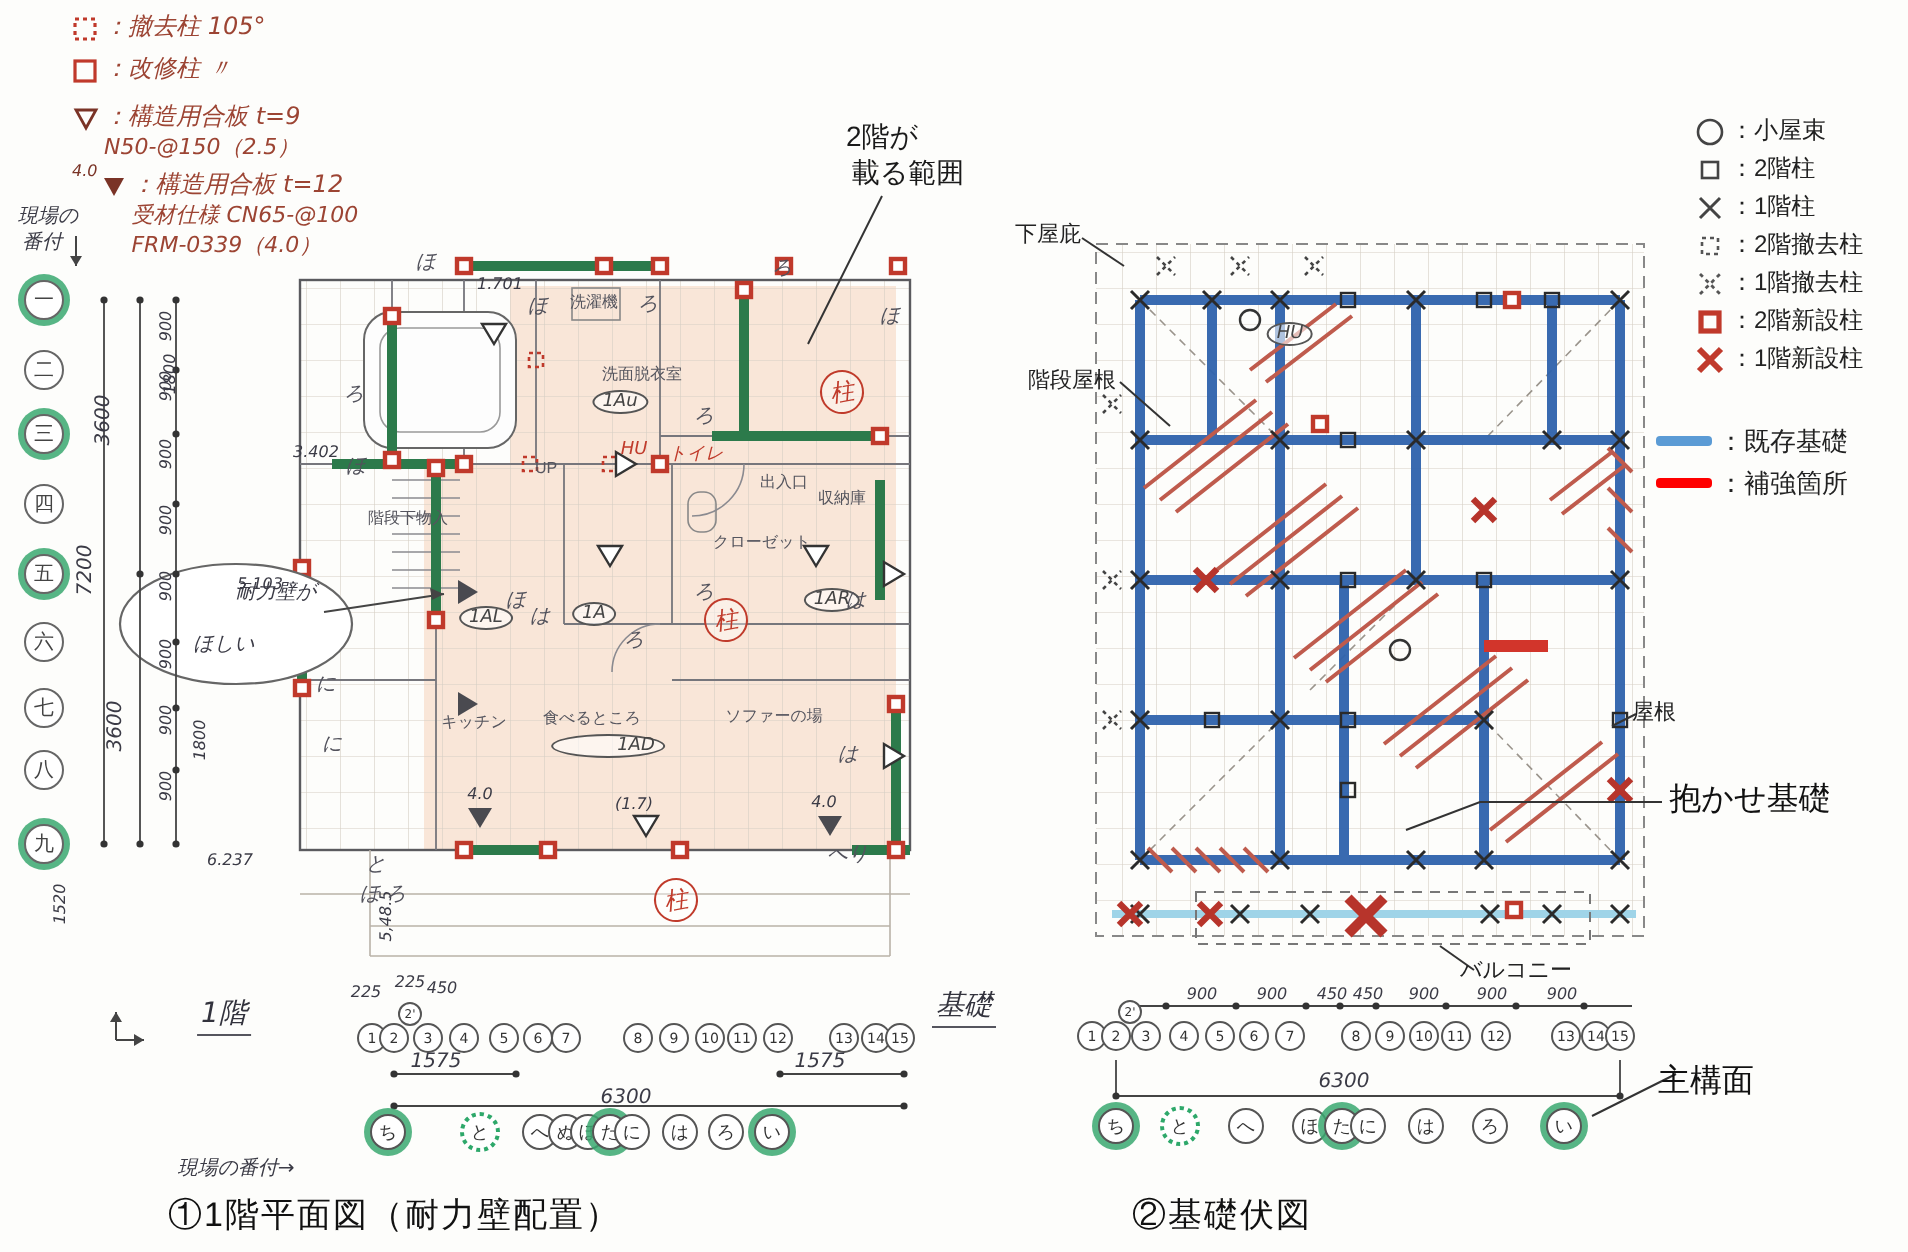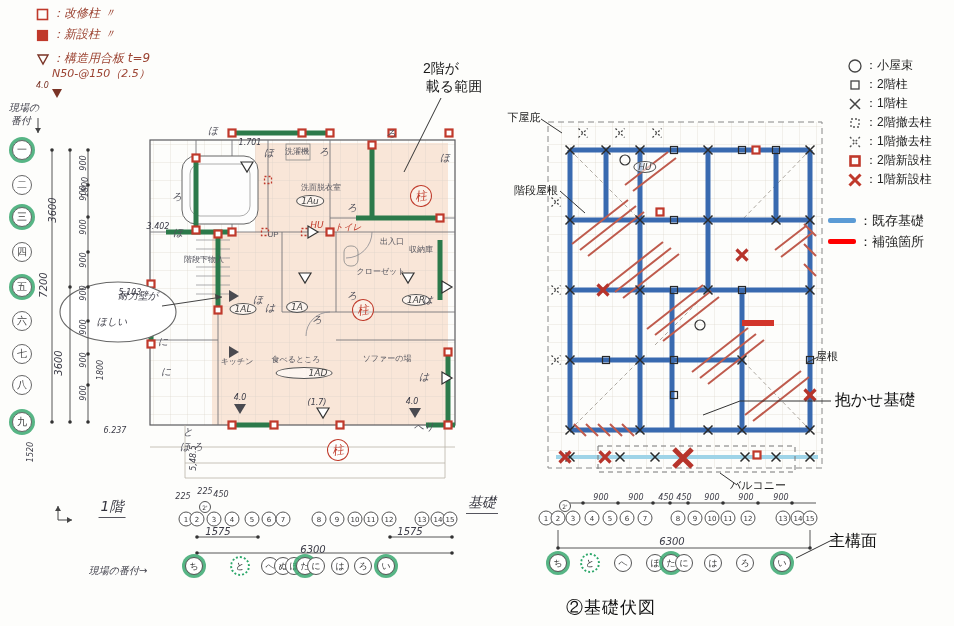--- a/index.html
+++ b/index.html
@@ -373,21 +373,21 @@
       <span class="mk hc hl" style="left: 194px; top: 566px;">ち</span>
       <span class="mk hc hld" style="left: 240px; top: 566px;">と</span>
       <span class="mk hc" style="left: 270px; top: 566px;">へ</span>
       <span class="mk hc" style="left: 283px; top: 566px;">ぬ</span>
       <span class="mk hc" style="left: 294px; top: 566px;">ほ</span>
       <span class="mk hc hl" style="left: 305px; top: 566px;">た</span>
       <span class="mk hc" style="left: 316px; top: 566px;">に</span>
       <span class="mk hc" style="left: 340px; top: 566px;">は</span>
       <span class="mk hc" style="left: 363px; top: 566px;">ろ</span>
       <span class="mk hc hl" style="left: 386px; top: 566px;">い</span>
-      <span class="mk hw" style="left: 118px; top: 571px; text-align: right;">現場の番付→</span>
+      <span class="mk hw" style="left: 118px; top: 584px; text-align: right;">現場の番付→</span>
       <span class="mk cap" style="left: 112px; top: 508px;">1階</span>
       <span class="mk hd tiny" style="left: 250px; top: 142px;">1.701</span>
       <span class="mk hd rot tiny" style="left: 85px; top: 187px;">1800</span>
       <span class="mk hd rot tiny" style="left: 100px; top: 370px;">1800</span>
       <span class="mk hd tiny" style="left: 158px; top: 226px;">3.402</span>
       <span class="mk hd rot" style="left: 52px; top: 210px;">3600</span>
       <span class="mk hd rot" style="left: 58px; top: 363px;">3600</span>
       <span class="mk hd rot" style="left: 43px; top: 285px;">7200</span>
       <span class="mk hd rot tiny" style="left: 30px; top: 452px;">1520</span>
       <span class="mk hd rot tiny" style="left: 83px; top: 163px;">900</span>
@@ -494,47 +494,52 @@
       <span class="mk co2" style="left: 758px; top: 485px;">バルコニー</span>
       <span class="mk co3" style="left: 875px; top: 400px;">抱かせ基礎</span>
       <span class="mk co3" style="left: 853px; top: 541px;">主構面</span>
       <span class="mk et" style="left: 645px; top: 167px;">HU</span>
     </div>
 
 <div class="hand-legend">
   <div class="row">
     <span class="sym">
       <svg width="13" height="13">
+            <rect x="1.5" y="1.5" width="10" height="10" fill="none" stroke="#c0392b" stroke-width="1.6" stroke-dasharray="2,2"></rect>
+          </svg></span>
+    <span class="txt">：撤去柱 105°</span>
+  </div>
+  <div class="row">
+    <span class="sym">
+      <svg width="13" height="13">
             <rect x="1.5" y="1.5" width="10" height="10" fill="none" stroke="#c0392b" stroke-width="1.6"></rect>
           </svg></span>
     <span class="txt">：改修柱 〃</span>
-  </div>
-  <div class="row">
-    <span class="sym">
-      <svg width="13" height="13">
-            <rect x="1.5" y="1.5" width="10" height="10" fill="#c0392b" stroke="#c0392b" stroke-width="1.2"></rect>
-          </svg></span>
-    <span class="txt">：新設柱 〃</span>
   </div>
   <div class="row" style="margin-top:6px">
     <span class="sym">
       <svg width="14" height="13">
             <path d="M2,2 L12,2 L7,11 Z" fill="none" stroke="#7a3326" stroke-width="1.4"></path>
           </svg></span>
     <span class="txt">
       <span>：構造用合板 t=9</span><br>
       <span class="sub">N50-@150（2.5）</span>
     </span>
   </div>
   <div class="row" style="margin-top:4px">
     <span class="note40">4.0</span>
     <span class="sym">
       <svg width="14" height="13">
             <path d="M2,2 L12,2 L7,11 Z" fill="#7a3326"></path>
           </svg></span>
+    <span class="txt">
+      <span>：構造用合板 t=12</span><br>
+      <span class="sub">受材仕様 CN65-@100</span><br>
+      <span class="sub">FRM-0339（4.0）</span>
+    </span>
   </div>
 </div>
 
 <div class="typed-legend">
   <div class="row">
     <span class="sym">
           <svg width="16" height="16">
             <circle cx="8" cy="8" r="6" fill="none" stroke="#444" stroke-width="1.3"></circle>
           </svg>
         </span>
@@ -594,15 +599,16 @@
   <div class="row">
     <span class="bar" style="background:#5b9bd5"></span>
     <span>：既存基礎</span>
   </div>
   <div class="row">
     <span class="bar" style="background:#ff0000"></span>
     <span>：補強箇所</span>
   </div>
 </div>
 
+<span class="title" style="left:84px;top:596px">①1階平面図（耐力壁配置）</span>
 <span class="title" style="left:566px;top:596px">②基礎伏図</span>
 
 </div>
 
 </body></html>

